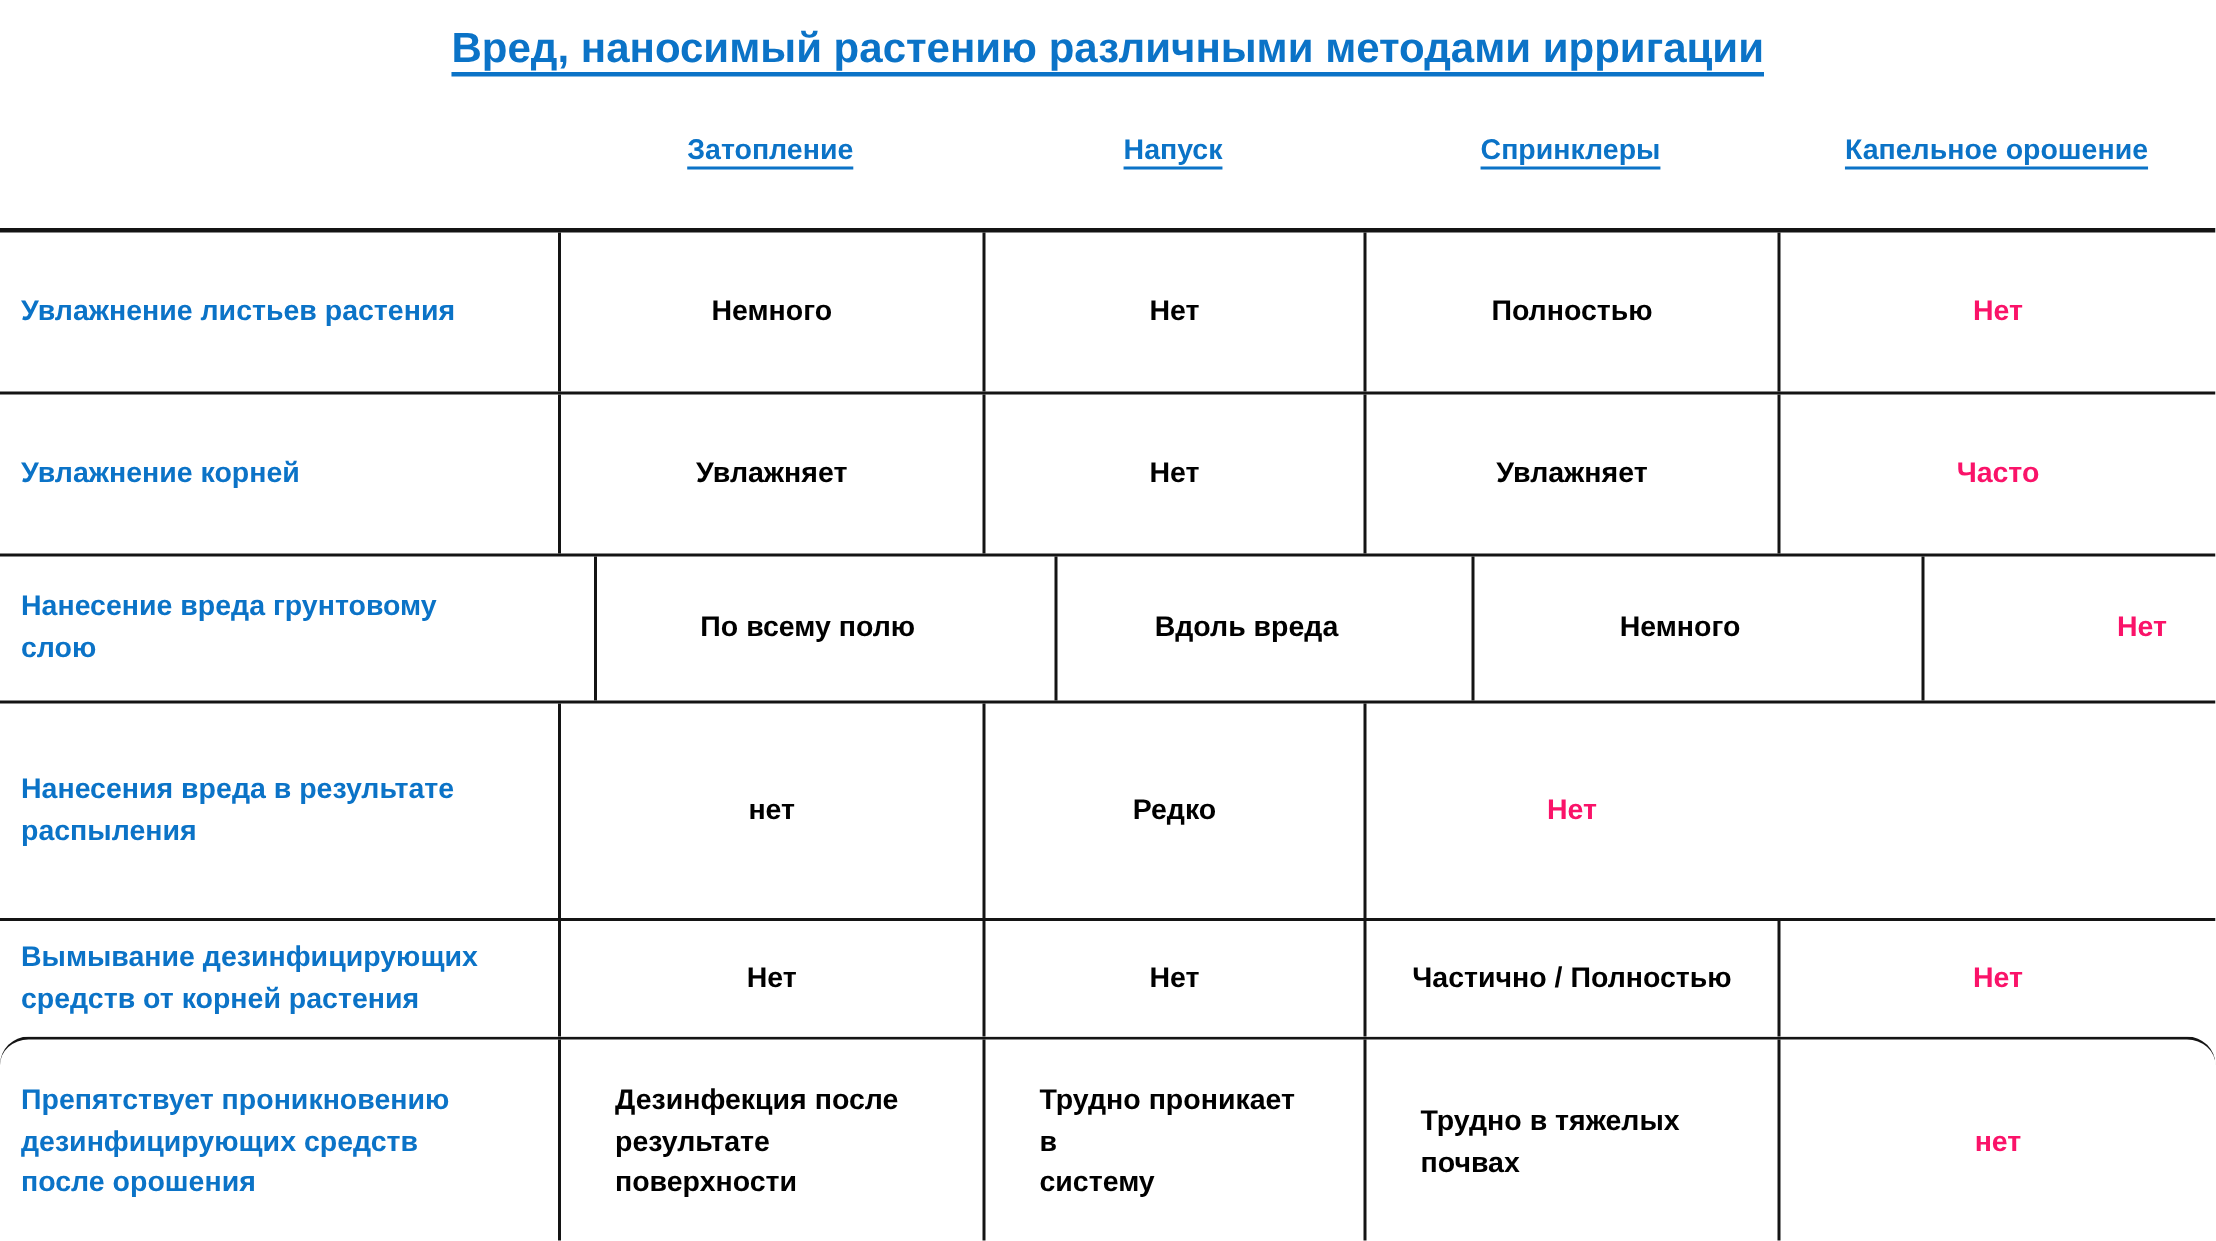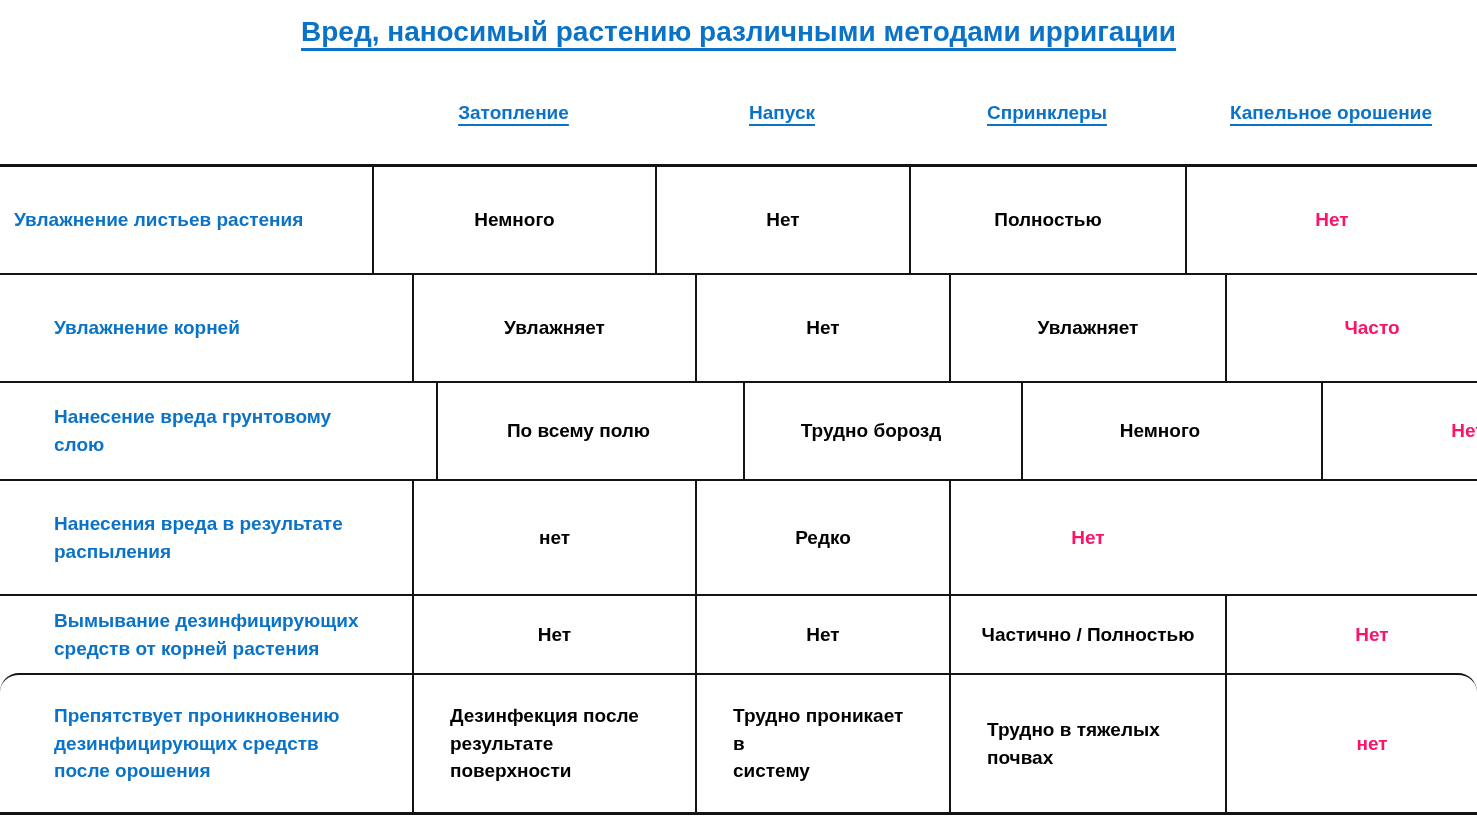--- a/index.html
+++ b/index.html
@@ -22,21 +22,21 @@
     font-size:28px;
     font-weight:bold;
     color:var(--blue);
     text-decoration:underline;
     text-decoration-thickness:3px;
     text-underline-offset:7px;
   }
 
   
   .header-row{
-    margin-top:54px;
+    margin-top:42px;
     display:grid;
     grid-template-columns:372px 283px 254px 276px 292px;
   }
   .header-cell{
     text-align:center;
     font-size:19px;
     font-weight:bold;
     color:var(--blue);
     text-decoration:underline;
     text-decoration-thickness:2px;
@@ -47,25 +47,25 @@
   .irrigation-table{
     margin-top:40px;
     width:1477px;
     border-top:3px solid var(--border);
     border-bottom:3px solid var(--border);
   }
   .t-row{
     display:grid;
     grid-template-columns:372px 283px 254px 276px 292px;
   }
-  .t-row + .t-row{border-top:2px solid var(--border);padding-left:40px;}
+  .t-row + .t-row{border-top:2px solid var(--border);}
   .t-row:nth-child(1){height:106px;}
   .t-row:nth-child(2){height:108px;}
   .t-row:nth-child(3){height:98px;gap:24px;}
-  .t-row:nth-child(4){height:115px;}
+  .t-row:nth-child(4){height:145px;}
   .t-row:nth-child(5){height:79px;}
   .t-row:nth-child(6){height:139px;border-radius:19px;}
 
   .t-cell{
     display:flex;
     align-items:center;
     justify-content:center;
     text-align:left;
     font-size:19px;
     font-weight:bold;
@@ -120,21 +120,21 @@
       <div class="t-cell value">Увлажняет</div>
       <div class="t-cell value">Нет</div>
       <div class="t-cell value">Увлажняет</div>
       <div class="t-cell value drip">Часто</div>
     </div>
 
     <div class="t-row">
       <div class="t-cell label">Нанесение вреда грунтовому
 слою</div>
       <div class="t-cell value">По всему полю</div>
-      <div class="t-cell value">Трудно борозд</div>
+      <div class="t-cell value">Вдоль вреда</div>
       <div class="t-cell value">Немного</div>
       <div class="t-cell value drip">Нет</div>
     </div>
 
     <div class="t-row">
       <div class="t-cell label">Нанесения вреда в результате
 распыления</div>
       <div class="t-cell value">нет</div>
       <div class="t-cell value">Редко</div>
       <div class="t-cell value drip">Нет</div>

